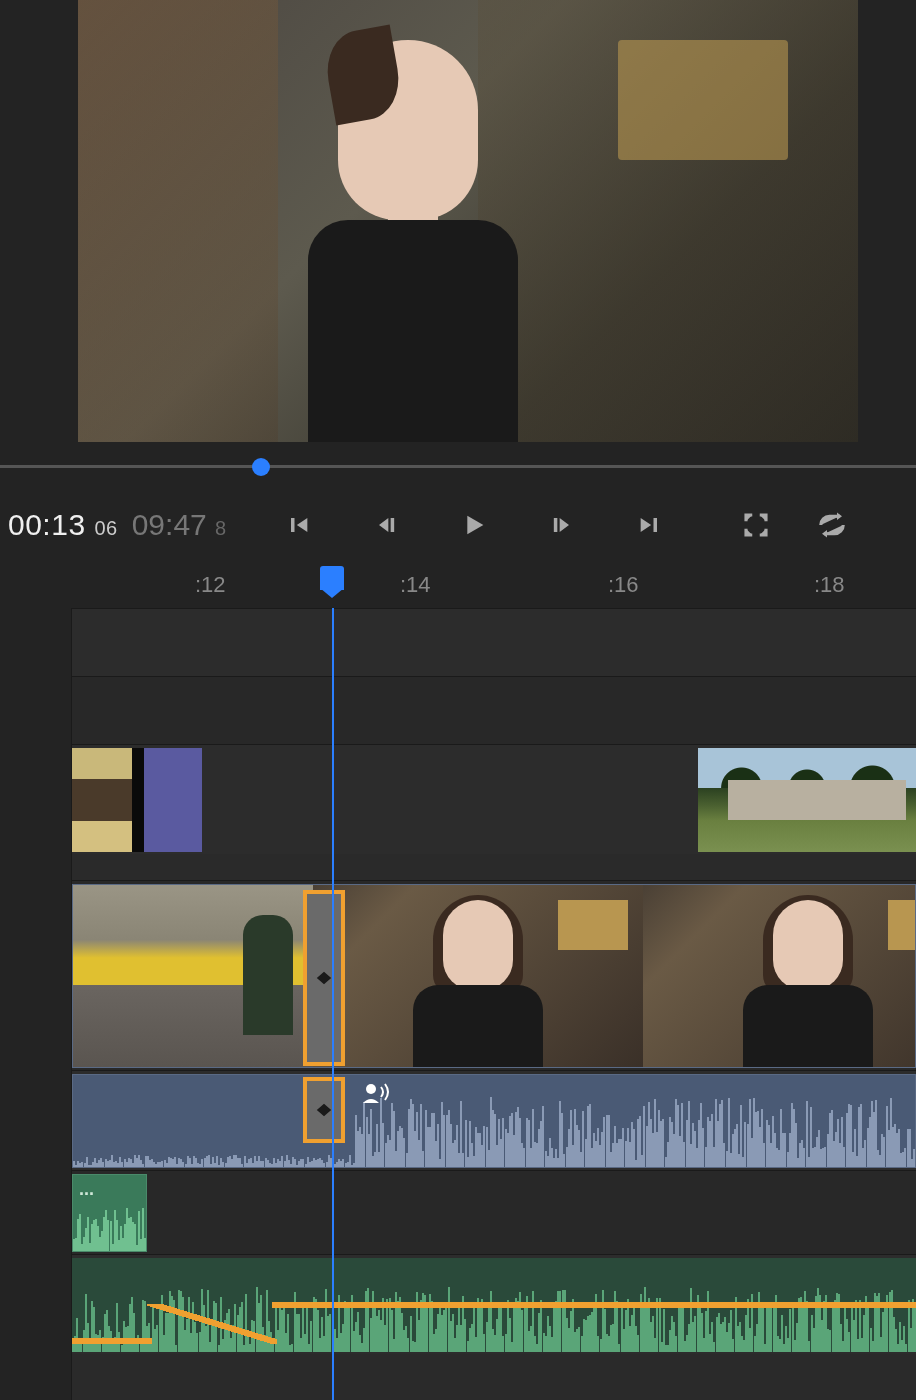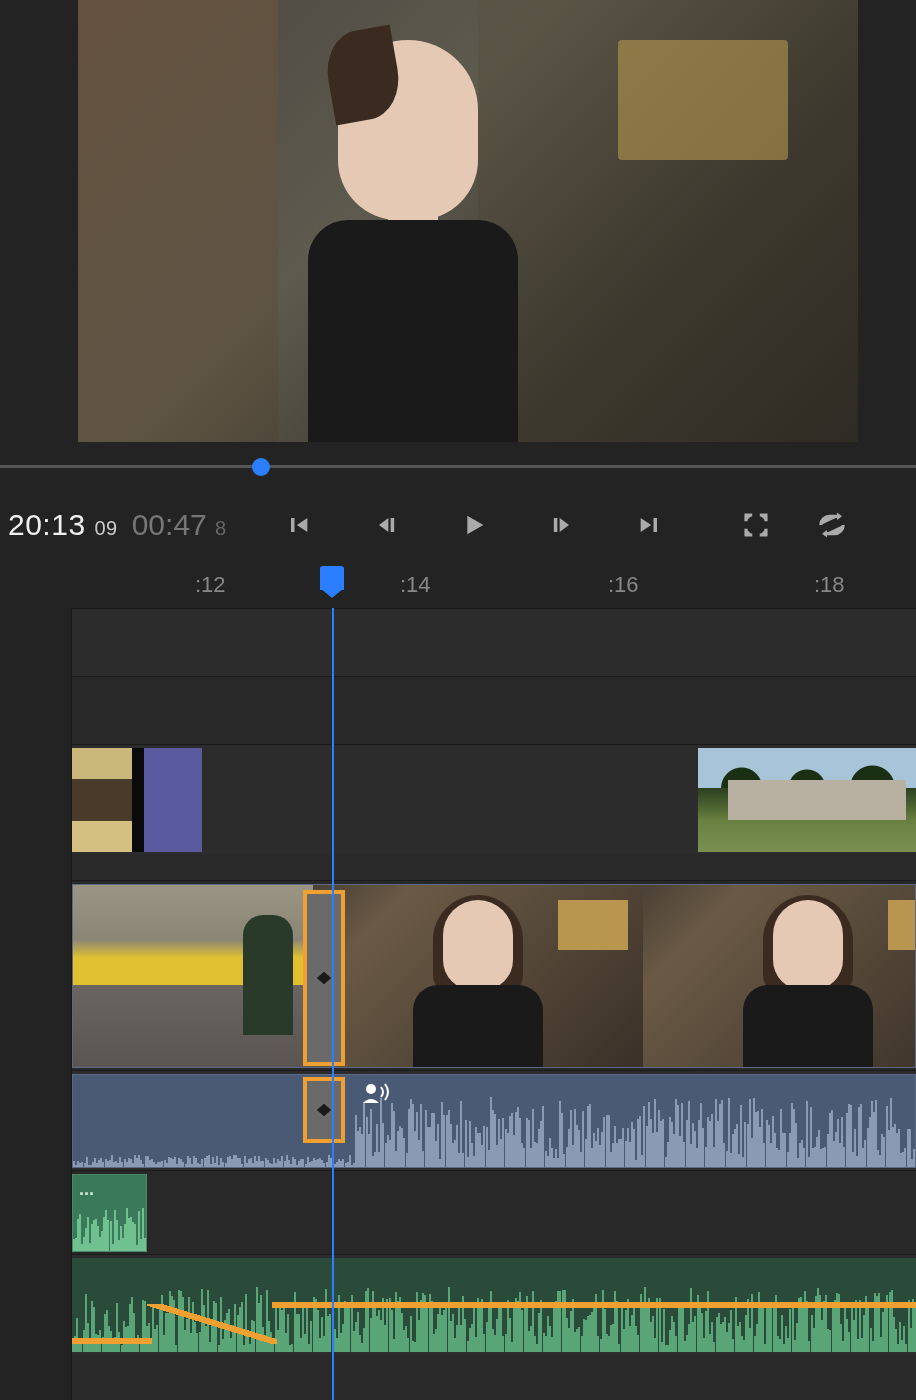--- a/index.html
+++ b/index.html
@@ -281,25 +281,25 @@
   </div>
 </div>
 
 <div class="scrubber">
   <div class="scrubber-track"></div>
   <div class="scrubber-handle" id="scrub-handle" style="left: 252.06px;"></div>
 </div>
 
 <div class="transport">
   <span class="timecode">
-    <span>20:13</span>
-    <span class="frames">09</span>
+    <span>00:13</span>
+    <span class="frames">06</span>
   </span>
   <span class="timecode-dur">
-    <span>00:47</span>
+    <span>09:47</span>
     <span class="frames">8</span>
   </span>
 
   <div class="transport-buttons">
     <div class="tbtn">
       <svg viewBox="0 0 24 24" width="28" height="28">
           <path d="M6 6h3v12H6zM20 6v12l-9-6z"></path>
         </svg>
     </div>
     <div class="tbtn">

